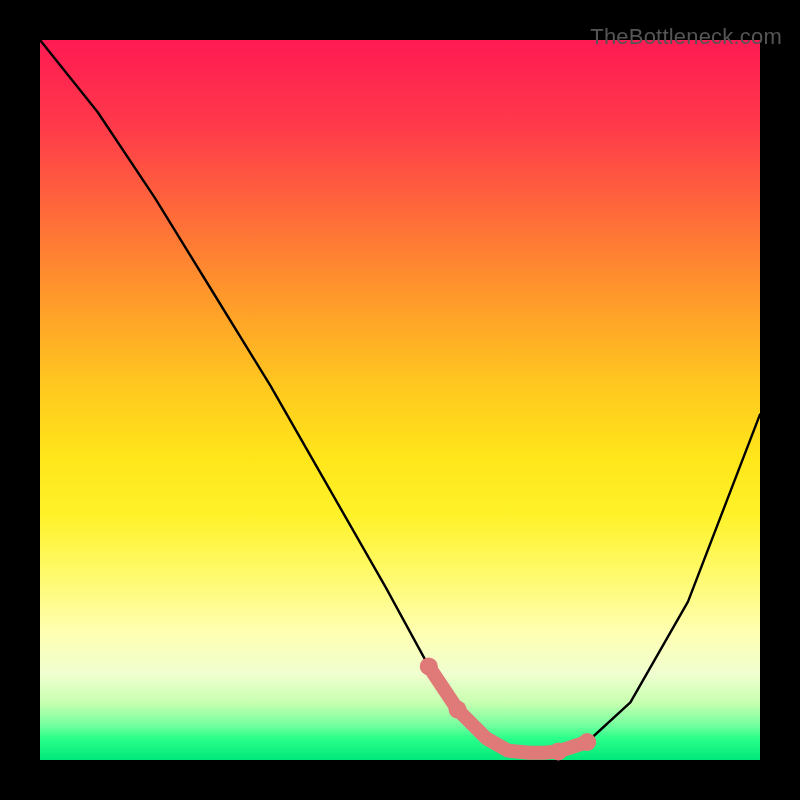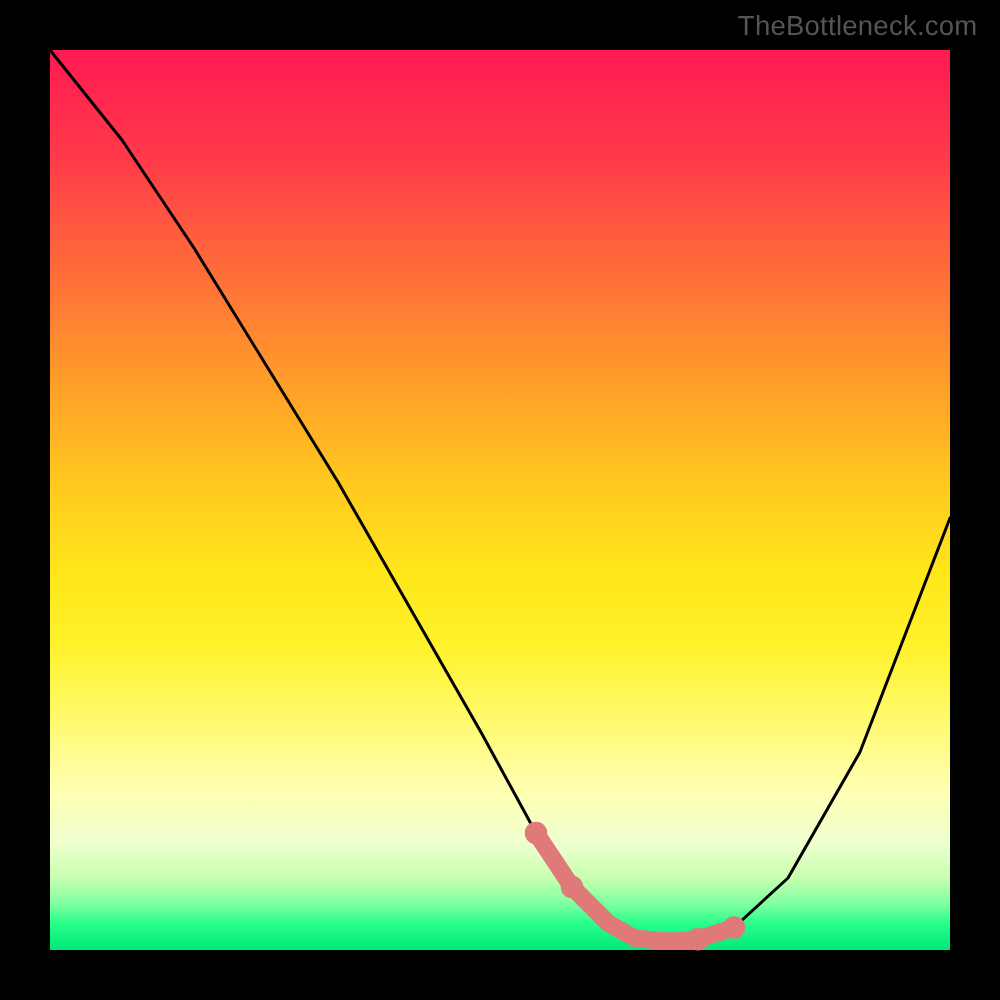--- a/index.html
+++ b/index.html
@@ -12,21 +12,21 @@
     font-family: Arial, Helvetica, sans-serif;
   }
   .frame {
     position: relative;
     width: 800px;
     height: 800px;
     background: #000;
   }
   .watermark {
     position: absolute;
-    top: 8px;
+    top: 24px;
     right: 18px;
     color: #555;
     font-size: 22px;
     font-weight: 500;
     letter-spacing: 0.2px;
     z-index: 10;
   }
   .plot-area {
     position: absolute;
     left: 40px;

